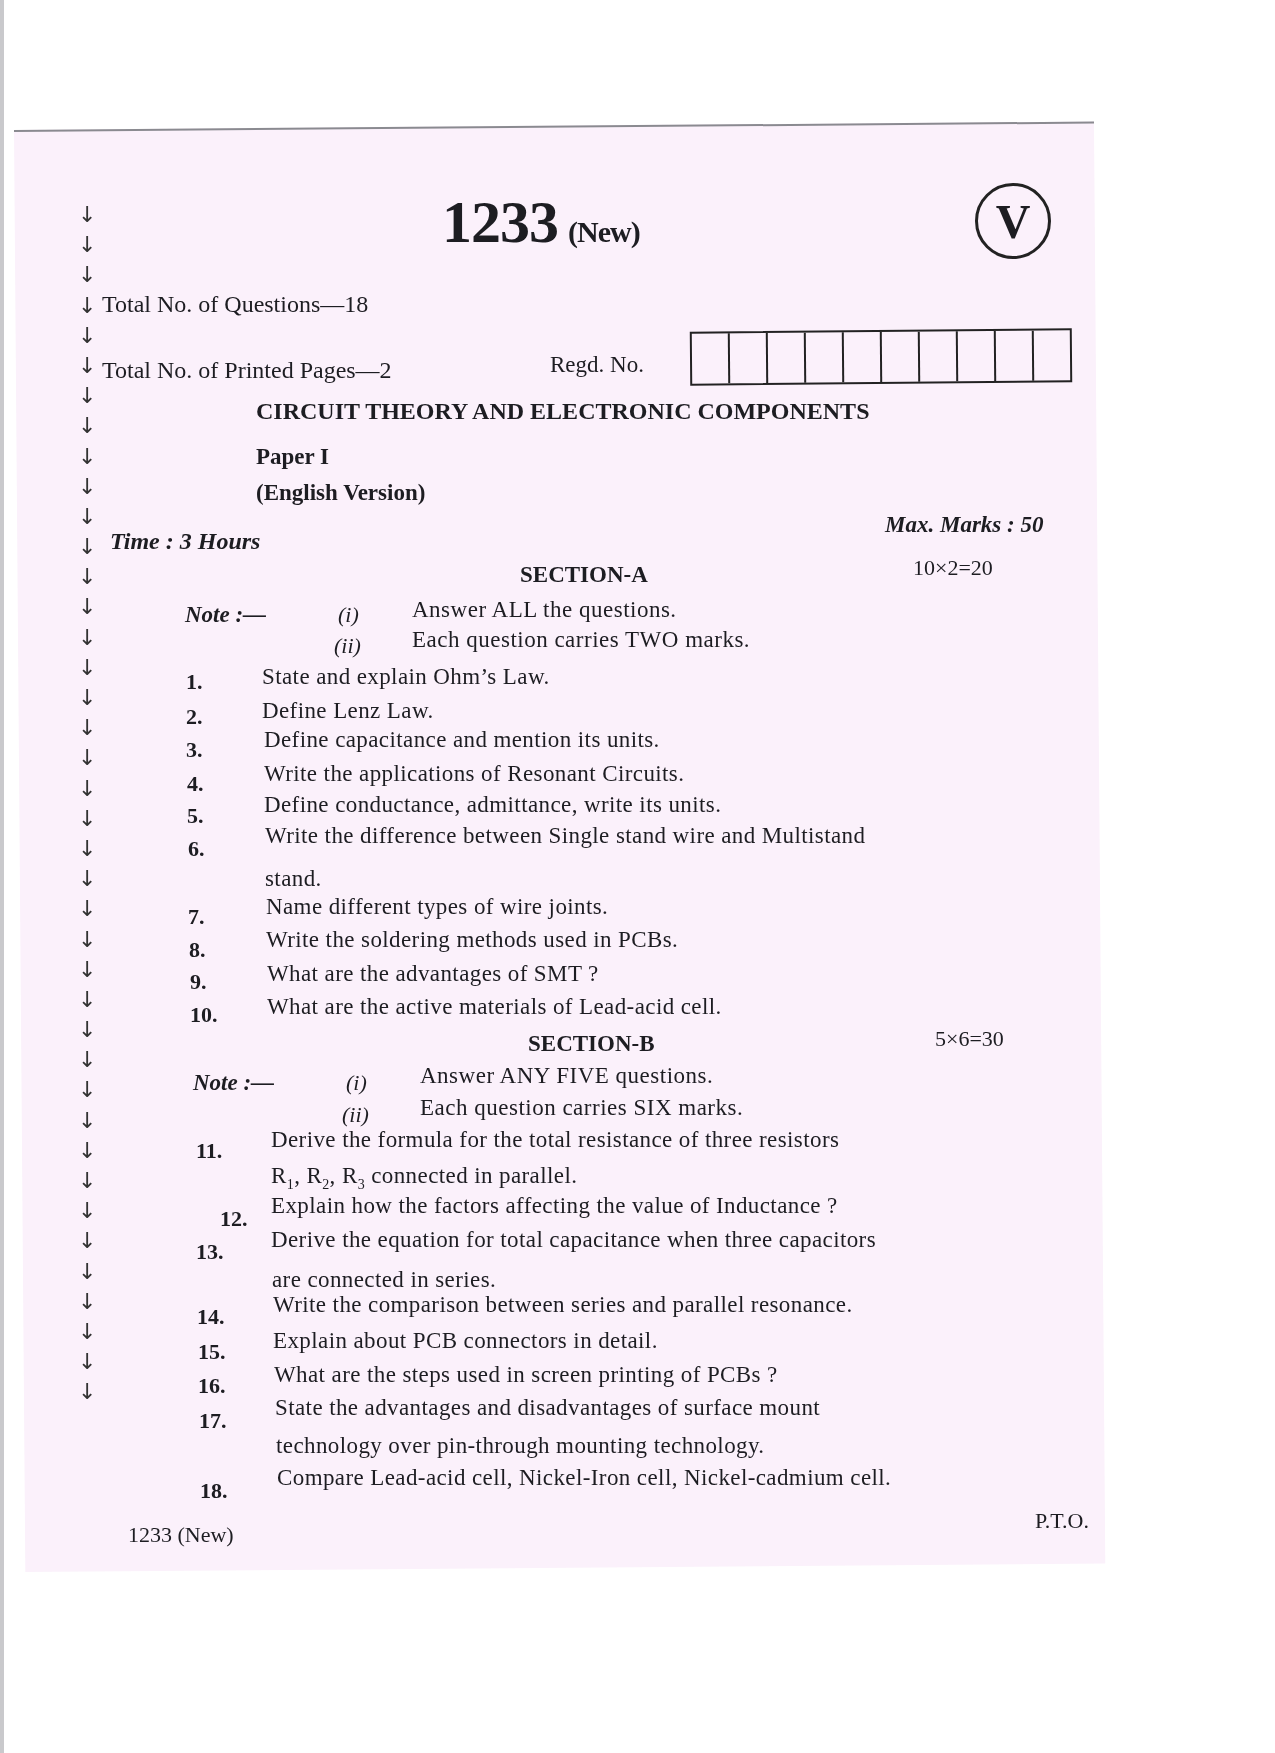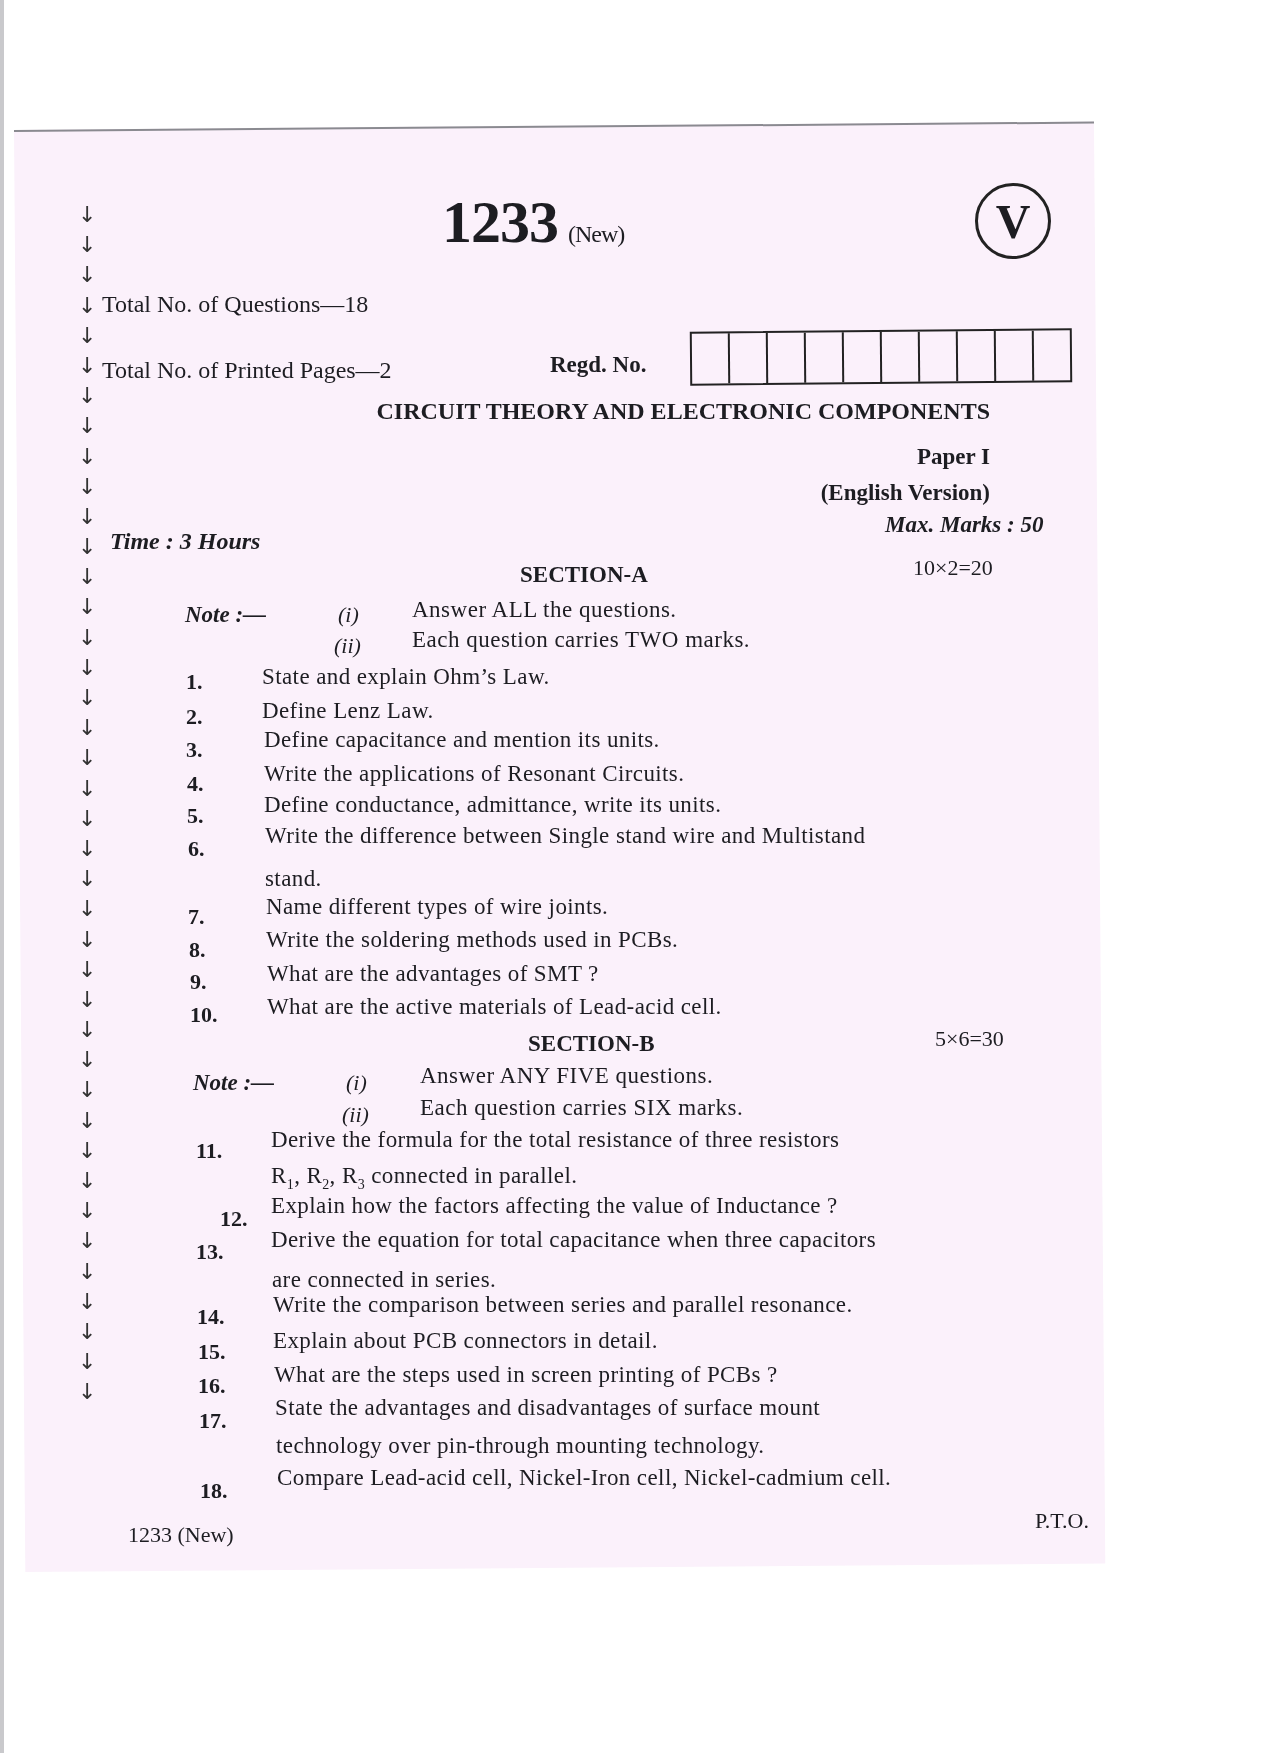--- a/index.html
+++ b/index.html
@@ -17,35 +17,35 @@
       transform: rotate(-0.45deg); transform-origin: 0 0;
     }
     .abs { position: absolute; white-space: nowrap; }
     .arrows {
       position: absolute; left: 78px; top: 200px; width: 20px;
       display: flex; flex-direction: column; gap: 0;
       font-family: "DejaVu Sans", sans-serif; font-size: 22px; line-height: 30.2px; color: #333;
     }
     .arrows span { display:block; height: 30.2px; }
     .code-title { left: 442px; top: 188px; font-size: 60px; font-weight: bold; letter-spacing: -1px; font-family: "Liberation Serif", serif; }
-    .code-title .new { font-size: 24px; font-weight: normal; margin-left: 10px; margin-top: 14px; }
+    .code-title .new { font-size: 30px; font-weight: bold; margin-left: 10px; margin-top: 14px; }
     .version-badge {
       left: 975px; top: 183px; width: 70px; height: 70px; border: 3px solid #222; border-radius: 50%;
       display:flex; align-items:center; justify-content:center;
       font-family: "Liberation Serif", serif; font-size: 48px; font-weight: bold;
     }
     .meta { font-family: "Liberation Serif", serif; font-size: 24px; }
-    .regd-label { left: 550px; top: 352px; font-family: "Liberation Serif", serif; font-size: 23px; font-weight: bold; }
+    .regd-label { left: 550px; top: 352px; font-family: "Liberation Serif", serif; font-size: 23px; font-weight: normal; }
     .regd-box {
       left: 690px; top: 330px; height: 50px; display: flex;
       border: 2.5px solid #222; transform: rotate(-0.5deg);
     }
     .regd-box div { width: 36px; height: 50px; border-right: 2px solid #222; }
     .regd-box div:last-child { border-right: none; }
-    .center { left: 230px; width: 760px; text-align: right; font-family: "Liberation Serif", serif; font-weight: bold; }
+    .center { left: 256px; width: 760px; text-align: left; font-family: "Liberation Serif", serif; font-weight: bold; }
     .subject { top: 398px; font-size: 24px; }
     .paper { top: 444px; font-size: 23px; }
     .lang { top: 480px; font-size: 23px; }
     .time { left: 110px; top: 528px; font-family: "Liberation Serif", serif; font-style: italic; font-weight: bold; font-size: 24px; }
     .maxmarks { left: 885px; top: 512px; font-family: "Liberation Serif", serif; font-style: italic; font-weight: bold; font-size: 23px; }
     .sec-head { font-family: "Liberation Serif", serif; font-weight: bold; font-size: 23px; }
     .marks-formula { font-family: "Liberation Serif", serif; font-size: 22px; }
     .note-label { font-family: "Liberation Serif", serif; font-style: italic; font-weight: bold; font-size: 23px; }
     .note-num { font-family: "Liberation Serif", serif; font-style: italic; font-size: 22px; }
     .note-text { font-family: "Liberation Serif", serif; font-size: 23px; letter-spacing: 0.5px; }

